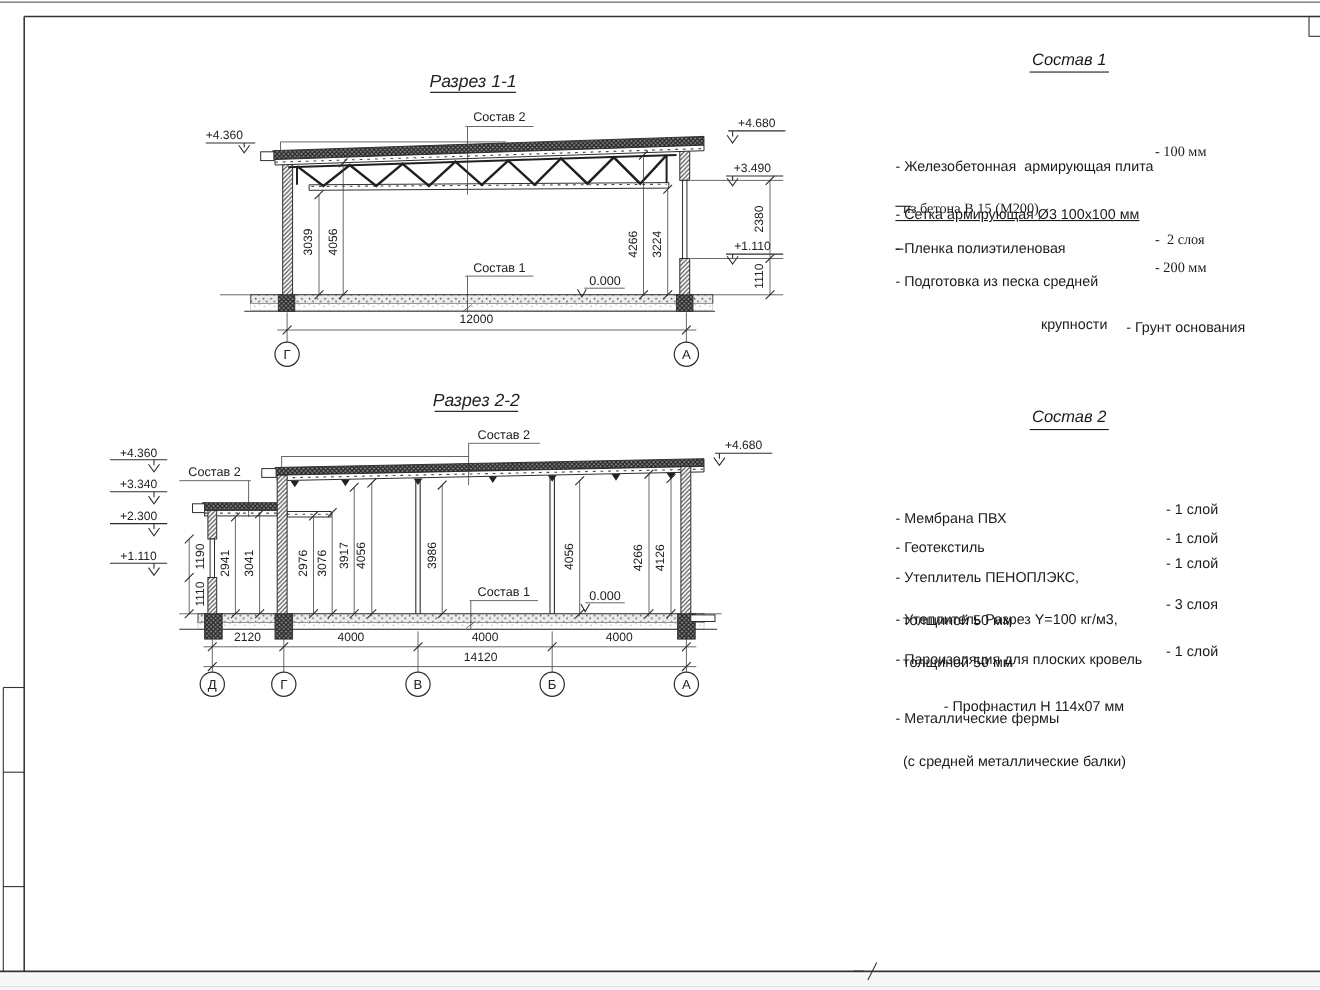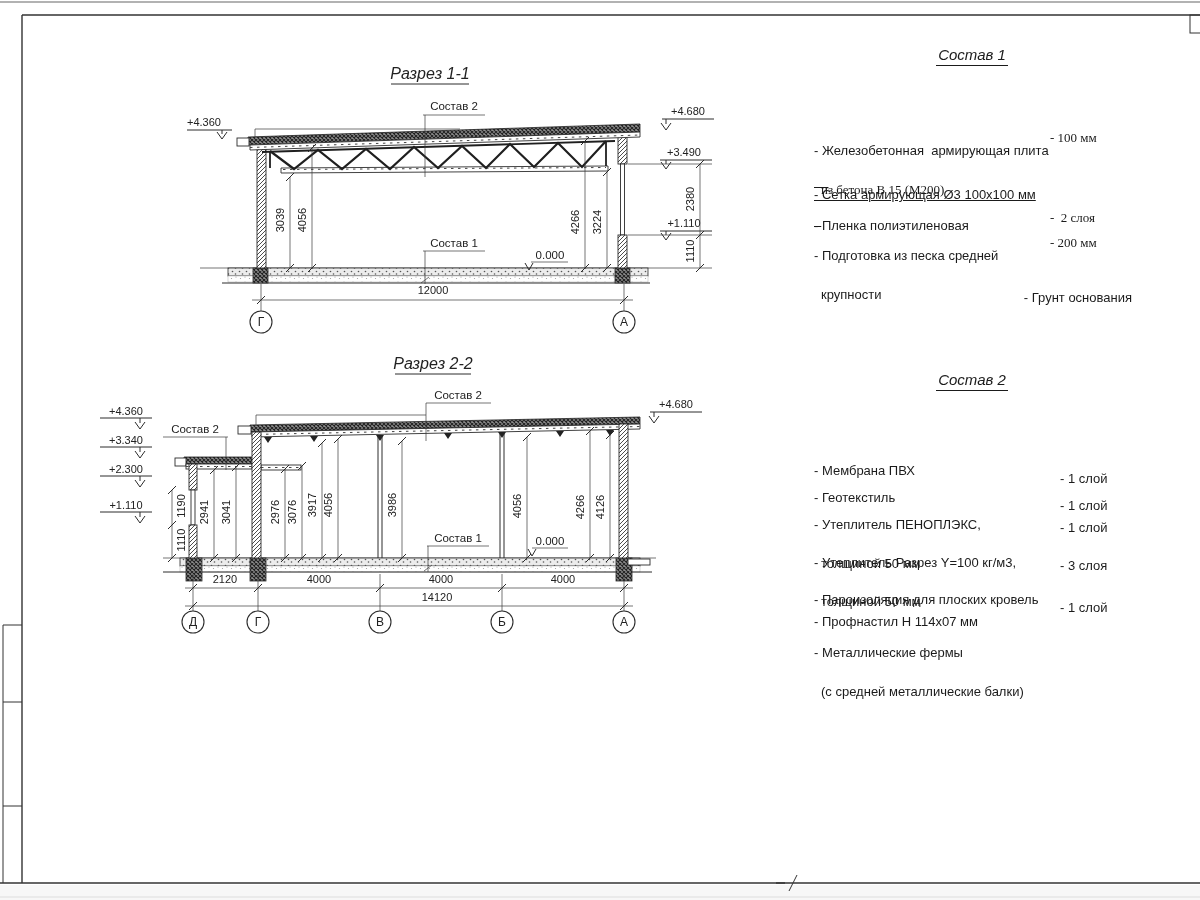--- a/index.html
+++ b/index.html
@@ -18,21 +18,21 @@
   .tick{stroke:#2c2c2c;stroke-width:1;fill:none;}
   .dash{stroke:#444;stroke-width:1;stroke-dasharray:2.5,4.5;fill:none;}
   .wht{fill:#fff;stroke:#2c2c2c;stroke-width:.9;}
   
   .comp{position:absolute;width:320px;}
   .comp-title{text-align:center;font-style:italic;font-size:15px;margin-top:6px;}
   .comp-title span{border-bottom:1px solid #1b1b1b;padding:0 2px 2px;}
   .ci{position:absolute;left:2px;right:0;font-size:13px;line-height:13px;white-space:pre;}
   .ci .val{position:absolute;top:18px;white-space:pre;}
   .c1 .val{left:236px;font-family:Liberation Serif, serif;}
-  .c2 .val{left:246px;margin-top:16px;}
+  .c2 .val{left:246px;}
   .ci .val.l2{top:13px;}
 </style>
 </head>
 <body>
 
 <div id="sheet">
 
 <svg width="1200" height="900" viewBox="0 0 1200 900">
   <defs>
     <pattern id="pWall" width="4" height="4" patternUnits="userSpaceOnUse">
@@ -351,21 +351,21 @@
   </div>
   <div class="ci" style="top:122px;text-decoration:underline;">
     <div>- Сетка армирующая Ø3 100х100 мм</div>
   </div>
   <div class="ci" style="top:153px;">
     <div>- Пленка полиэтиленовая</div>
     <span class="val">-  2 слоя</span>
   </div>
   <div class="ci" style="top:183px;">
     <div>- Подготовка из песка средней</div>
-    <div style="padding-left:7px;">крупности</div>
+    <div style="padding-left:7px;text-align:center;">крупности</div>
     <span class="val l2">- 200 мм</span>
   </div>
   <div class="ci" style="top:225px;text-align:right;">
     <div>- Грунт основания</div>
   </div>
 </div>
 
 <div class="comp c2" style="left:812px;top:365px;">
   <div class="comp-title"><span>Состав 2</span></div>
   <div class="ci" style="top:73px;">
@@ -383,21 +383,21 @@
   </div>
   <div class="ci" style="top:165px;">
     <div>- Утеплитель Разрез Y=100 кг/м3,</div>
     <div style="padding-left:7px;">толщиной 50 мм</div>
     <span class="val l2">- 3 слоя</span>
   </div>
   <div class="ci" style="top:202px;">
     <div>- Пароизоляция для плоских кровель</div>
     <span class="val">- 1 слой</span>
   </div>
-  <div class="ci" style="top:224px;">
+  <div class="ci" style="top:244px;margin-left:44px;">
     <div>- Профнастил Н 114х07 мм</div>
   </div>
   <div class="ci" style="top:255px;">
     <div>- Металлические фермы</div>
     <div style="padding-left:7px;">(с средней металлические балки)</div>
   </div>
 </div>
 
 </div>
 

